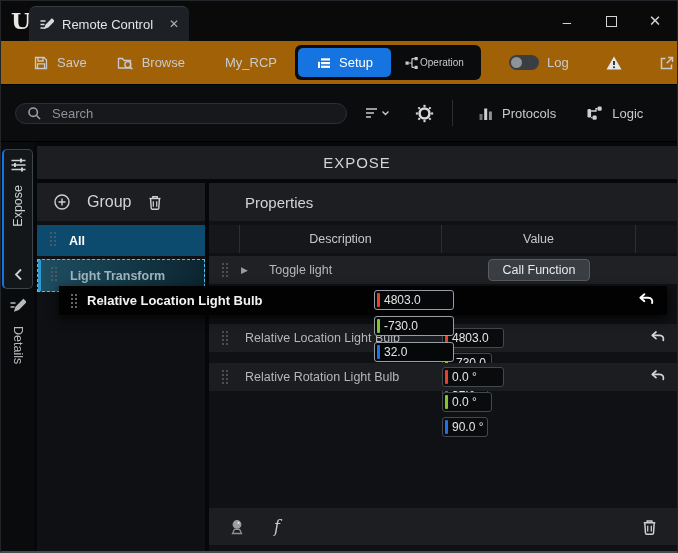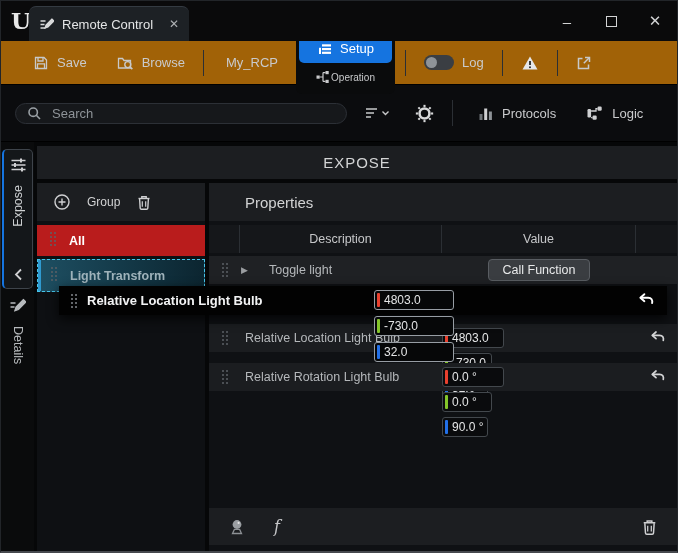--- a/index.html
+++ b/index.html
@@ -17,21 +17,21 @@
     border-radius:7px 7px 0 0;border-top:1px solid #343b42;display:flex;align-items:center;
     gap:8px;padding:0 10px;color:#e4e5e6;font-size:13px;}
   .tab-close{margin-left:auto;color:#aeb1b4;font-size:12px;cursor:default;}
   .win-controls{position:absolute;right:0;top:0;height:40px;display:flex;}
   .win-btn{width:44px;height:40px;display:flex;align-items:center;justify-content:center;color:#d2d3d4;font-size:15px;}
   .max-box{width:11px;height:11px;border:1px solid #d2d3d4;display:inline-block;}
   
   .toolbar{height:44px;background:#a16207;display:flex;align-items:center;padding:0 24px;border-bottom:1px solid #000;}
   .tb-btn{display:flex;align-items:center;gap:8px;color:#c9cacc;font-size:13px;padding:0 8px;height:32px;}
   .tb-divider{width:1px;height:26px;background:#2b2f34;margin:0 10px;}
-  .segmented{display:flex;align-items:center;background:#0a0b0c;border-radius:6px;padding:3px;margin-left:12px;flex-direction:column;}
+  .segmented{display:flex;align-items:center;background:#0a0b0c;border-radius:6px;padding:3px;margin-left:12px;}
   .seg-setup{display:flex;align-items:center;gap:8px;background:#1574e0;color:#fff;font-size:13px;
     border:none;border-radius:5px;padding:7px 18px;}
   .seg-op{display:flex;align-items:center;gap:0;color:#c9cacc;font-size:10px;background:none;border:none;padding:7px 14px;}
   .preset{color:#c9cacc;font-size:13px;padding:0 6px;margin-left:6px;}
   .toggle{width:30px;height:15px;border-radius:8px;background:#3a3e43;position:relative;}
   .toggle .knob{position:absolute;left:2px;top:2px;width:11px;height:11px;border-radius:50%;background:#8e9398;}
   
   .searchrow{height:57px;background:#0b0c0e;display:flex;align-items:center;padding:0 14px;border-bottom:1px solid #000;}
   .searchbox{flex:0 0 332px;height:21px;background:#16181b;border:1px solid #2c3036;border-radius:14px;
     display:flex;align-items:center;gap:8px;padding:0 11px;}
@@ -51,25 +51,25 @@
   .details-block{position:absolute;left:0;top:155px;width:33px;display:flex;flex-direction:column;align-items:center;}
   .vtext-down{writing-mode:vertical-rl;font-size:12.5px;color:#b7babd;margin-top:12px;}
   .content{position:absolute;left:33px;top:0;right:0;bottom:0;background:#060708;display:flex;flex-direction:column;}
   .expose-header{height:33px;margin:4px 0 4px 3px;background:#1c1e21;display:flex;align-items:center;
     justify-content:center;color:#d3d4d5;font-size:15px;letter-spacing:1px;}
   .panels{flex:1;display:flex;margin-left:3px;min-height:0;}
   
   .group-col{width:168px;display:flex;flex-direction:column;margin-right:4px;min-height:0;}
   .group-header{height:38px;background:#1c1e21;display:flex;align-items:center;gap:16px;padding:0 16px;
     color:#d2d3d4;font-size:16px;}
-  .group-header .ghlabel{font-size:12px;}
+  .group-header .ghlabel{font-size:16px;}
   .group-list{flex:1;background:#0e1013;padding-top:4px;}
   .gitem{height:31px;margin-bottom:3px;position:relative;display:flex;align-items:center;
     padding-left:32px;font-size:12.5px;font-weight:bold;}
-  .gitem-all{background:#b91c1c;color:#fff;}
+  .gitem-all{background:#0c4a6e;color:#fff;}
   .gitem-lt{height:33px;background:linear-gradient(90deg,#1e4f62 0%,#143a49 50%,#0c2530 100%);
     border:1px dashed #46c5ea;color:#9fb3bb;}
   .gitem-lt::before{content:'';position:absolute;left:0;top:0;bottom:0;width:3px;background:#2f9ad0;}
   
   .props-col{flex:1;display:flex;flex-direction:column;background:#0f1114;min-height:0;}
   .props-header{height:38px;background:#1c1e21;display:flex;align-items:center;padding-left:36px;
     color:#d2d3d4;font-size:15px;}
   .table-header{height:28px;margin-top:4px;background:#15171a;display:flex;align-items:center;
     color:#c6c7c9;font-size:12.5px;}
   .th-drag{width:30px;height:100%;}

